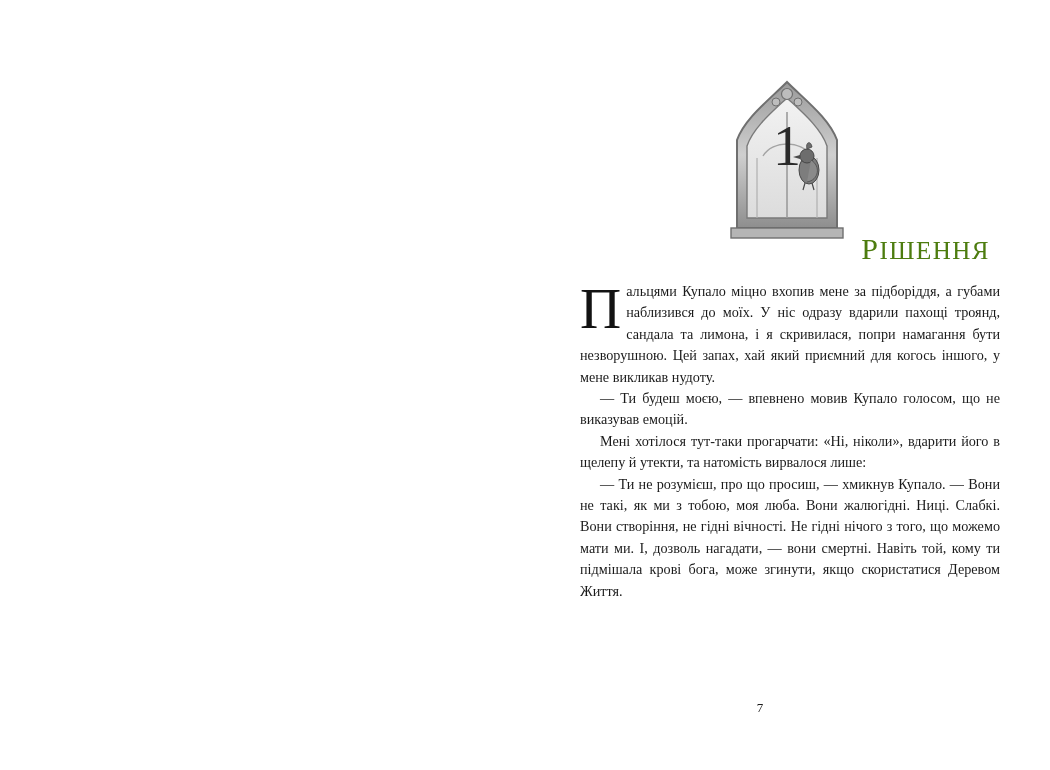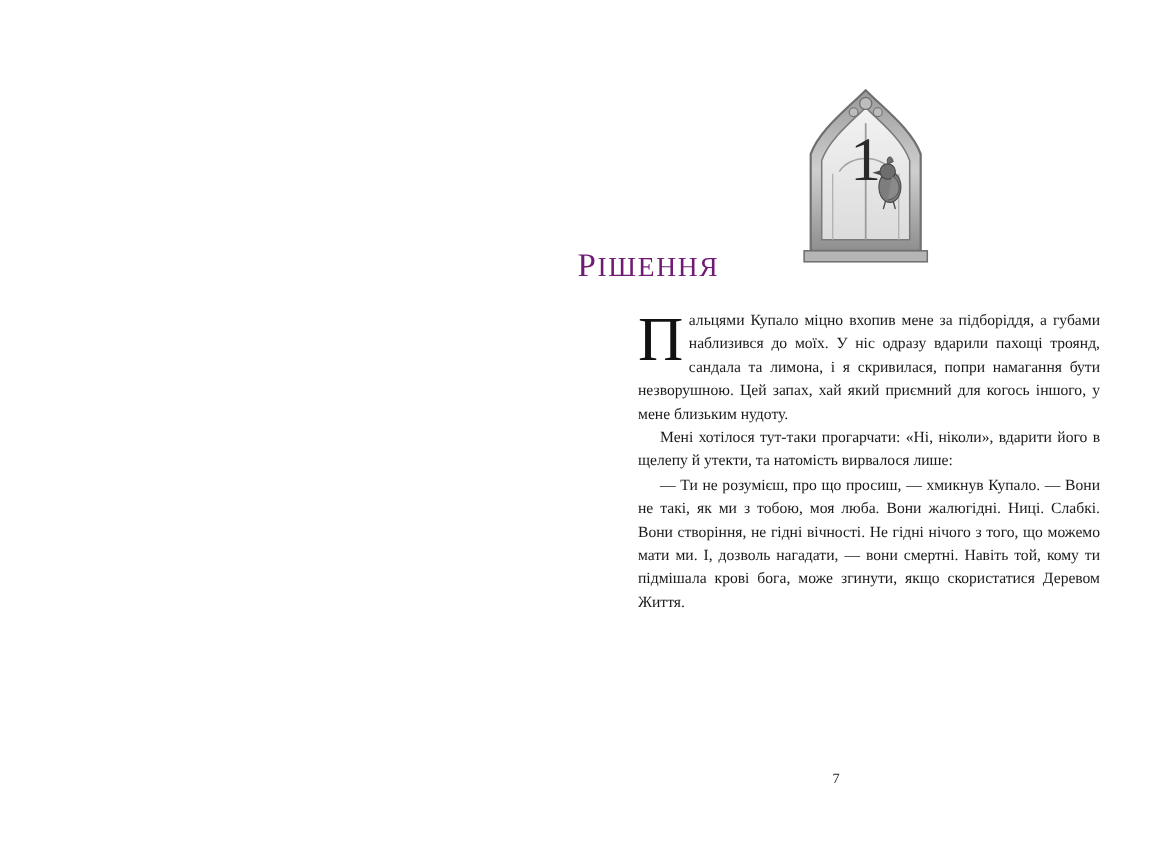--- a/index.html
+++ b/index.html
@@ -63,28 +63,28 @@
     font-family: "Liberation Serif", serif;
     font-size: 56px;
     color: #2a2a2a;
     letter-spacing: 0;
     line-height: 1;
   }
 
   .chapter-title {
     position: absolute;
     left: 0;
-    top: 225px;
+    top: 232px;
     width: 525px;
-    text-align: left;
+    text-align: right;
     padding-right: 60px;
     box-sizing: border-box;
     font-family: "Liberation Serif", serif;
     font-size: 25px;
-    color: #701a75;
+    color: #4d7c0f;
     letter-spacing: 1.5px;
   }
   .chapter-title .cap { font-size: 30px; }
 
   .body-text {
     position: absolute;
     left: 55px;
     top: 281px;
     width: 420px;
     font-family: "Liberation Serif", serif;
@@ -175,21 +175,22 @@
         <div></div>
 
       <div class="chapter-number">1</div>
     </div>
 
     <div class="chapter-title">
       <span class="cap">Р</span><span>ІШЕННЯ</span>
     </div>
 
     <div class="body-text">
-      <p class="first"><span class="dropcap">П</span><span>альцями Купало міцно вхопив мене за підборіддя, а губами наблизився до моїх. У ніс одразу вдарили пахощі троянд, сандала та лимона, і я скривилася, попри намагання бути незворушною. Цей запах, хай який приємний для когось іншого, у мене близьким нудоту.</span></p>
+      <p class="first"><span class="dropcap">П</span><span>альцями Купало міцно вхопив мене за підборіддя, а губами наблизився до моїх. У ніс одразу вдарили пахощі троянд, сандала та лимона, і я скривилася, попри намагання бути незворушною. Цей запах, хай який приємний для когось іншого, у мене викликав нудоту.</span></p>
+      <p><span>— Ти будеш моєю, — впевнено мовив Купало голосом, що не виказував емоцій.</span></p>
       <p><span>Мені хотілося тут-таки прогарчати: «Ні, ніколи», вдарити його в щелепу й утекти, та натомість вирвалося лише:</span></p>
       <p><span>— Ти не розумієш, про що просиш, — хмикнув Купало. — Вони не такі, як ми з тобою, моя люба. Вони жалюгідні. Ниці. Слабкі. Вони створіння, не гідні вічності. Не гідні нічого з того, що можемо мати ми. І, дозволь нагадати, — вони смертні. Навіть той, кому ти підмішала крові бога, може згинути, якщо скористатися Деревом Життя.</span></p>
     </div>
 
     <div class="folio">7</div>
 
   </div>
 </div>
 
 </body></html>

